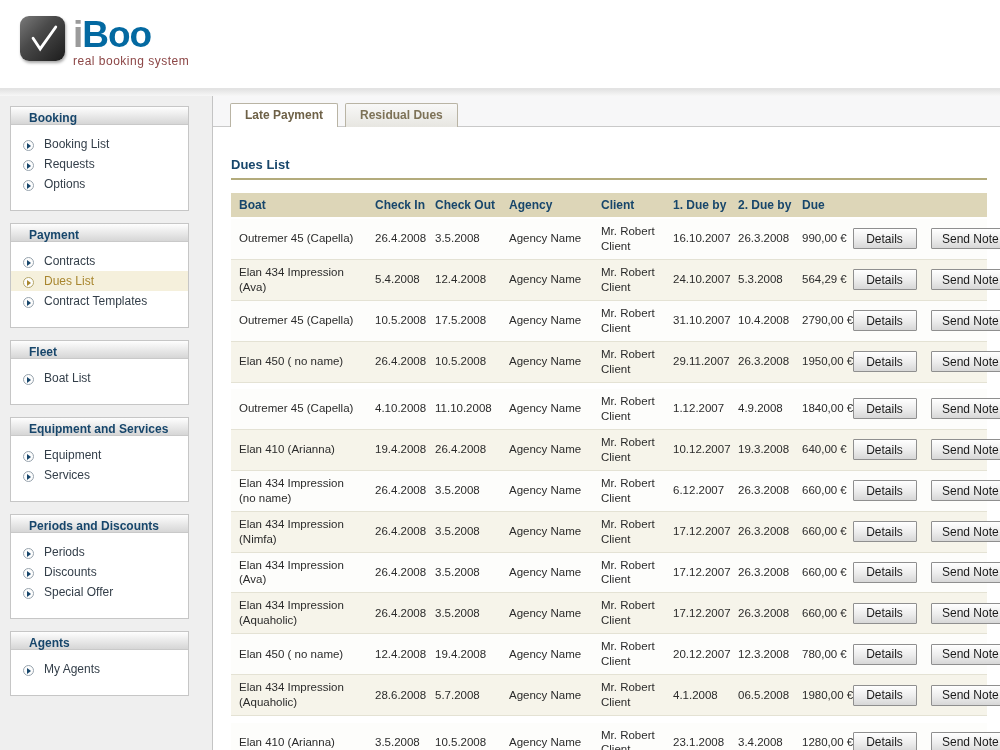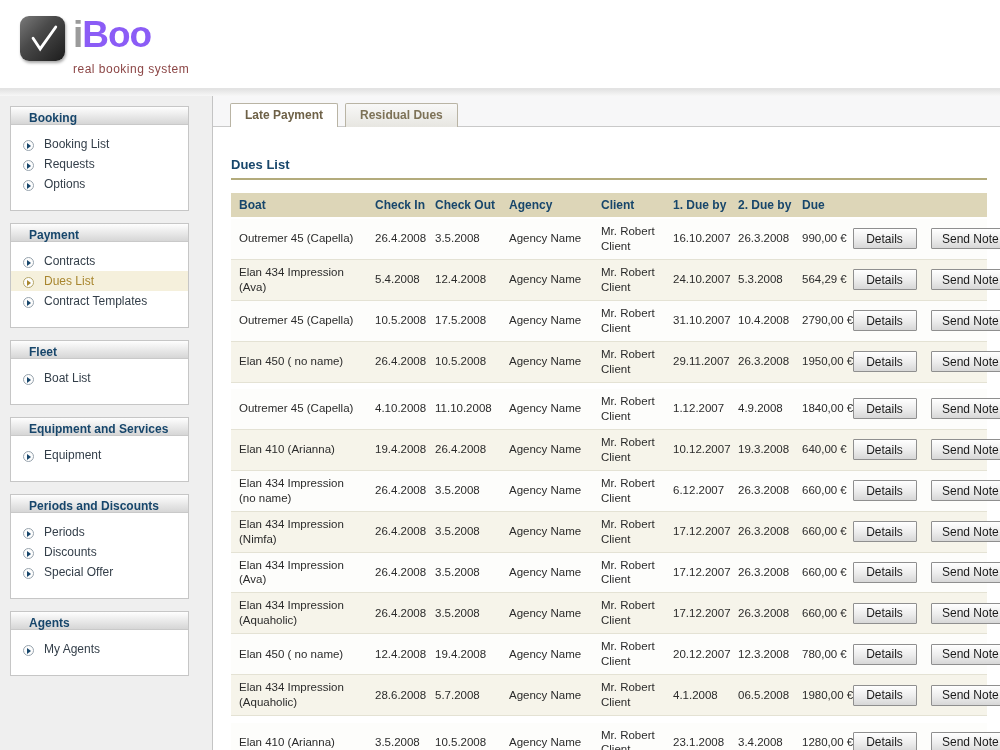--- a/index.html
+++ b/index.html
@@ -10,22 +10,22 @@
   .header { height:88px; background:#fff; position:relative; }
   .logo { position:absolute; left:20px; top:16px; display:flex; align-items:flex-start; }
   .logo-check { width:45px; height:45px; border-radius:9px;
                 background:linear-gradient(135deg,#7a7a7a 0%,#4a4a4a 40%,#1c1c1c 100%);
                 display:flex; align-items:center; justify-content:center;
                 box-shadow:1px 2px 3px rgba(0,0,0,.35); }
   .logo-check svg { width:34px; height:34px; }
   .logo-text { margin-left:8px; line-height:1; }
   .logo-word { font-weight:bold; font-size:37px; letter-spacing:-1px; }
   .logo-word .li { color:#9b9b9b; }
-  .logo-word .lb { color:#8b5cf6;text-align:center; }
-  .tagline { font-size:12px; letter-spacing:.5px; color:var(--tagline_red); margin-top:10px; }
+  .logo-word .lb { color:#0369a1;text-align:center; }
+  .tagline { font-size:12px; letter-spacing:.5px; color:var(--tagline_red); margin-top:2px; }
 
   .shadow-band { height:8px; border-top:1px solid #e3e3e3;
                  background:linear-gradient(#e2e2e2,#f7f7f7); }
 
   
   .split { display:flex; height:654px; }
 
   
   .sidebar { width:213px; background:#efefef; border-right:1px solid #c4c4c4;
              padding:10px 0 0 0; flex:none; }
@@ -157,20 +157,26 @@
         </div>
       </div>
       <div class="side-box">
         <div class="side-box-header">Equipment and Services</div>
         <div class="side-links">
           <div class="side-link">
             <span class="circ">
               <i></i>
             </span>
             <span class="side-label">Equipment</span>
+          </div>
+          <div class="side-link">
+            <span class="circ">
+              <i></i>
+            </span>
+            <span class="side-label">Services</span>
           </div>
         </div>
       </div>
       <div class="side-box">
         <div class="side-box-header">Periods and Discounts</div>
         <div class="side-links">
           <div class="side-link">
             <span class="circ">
               <i></i>
             </span>

